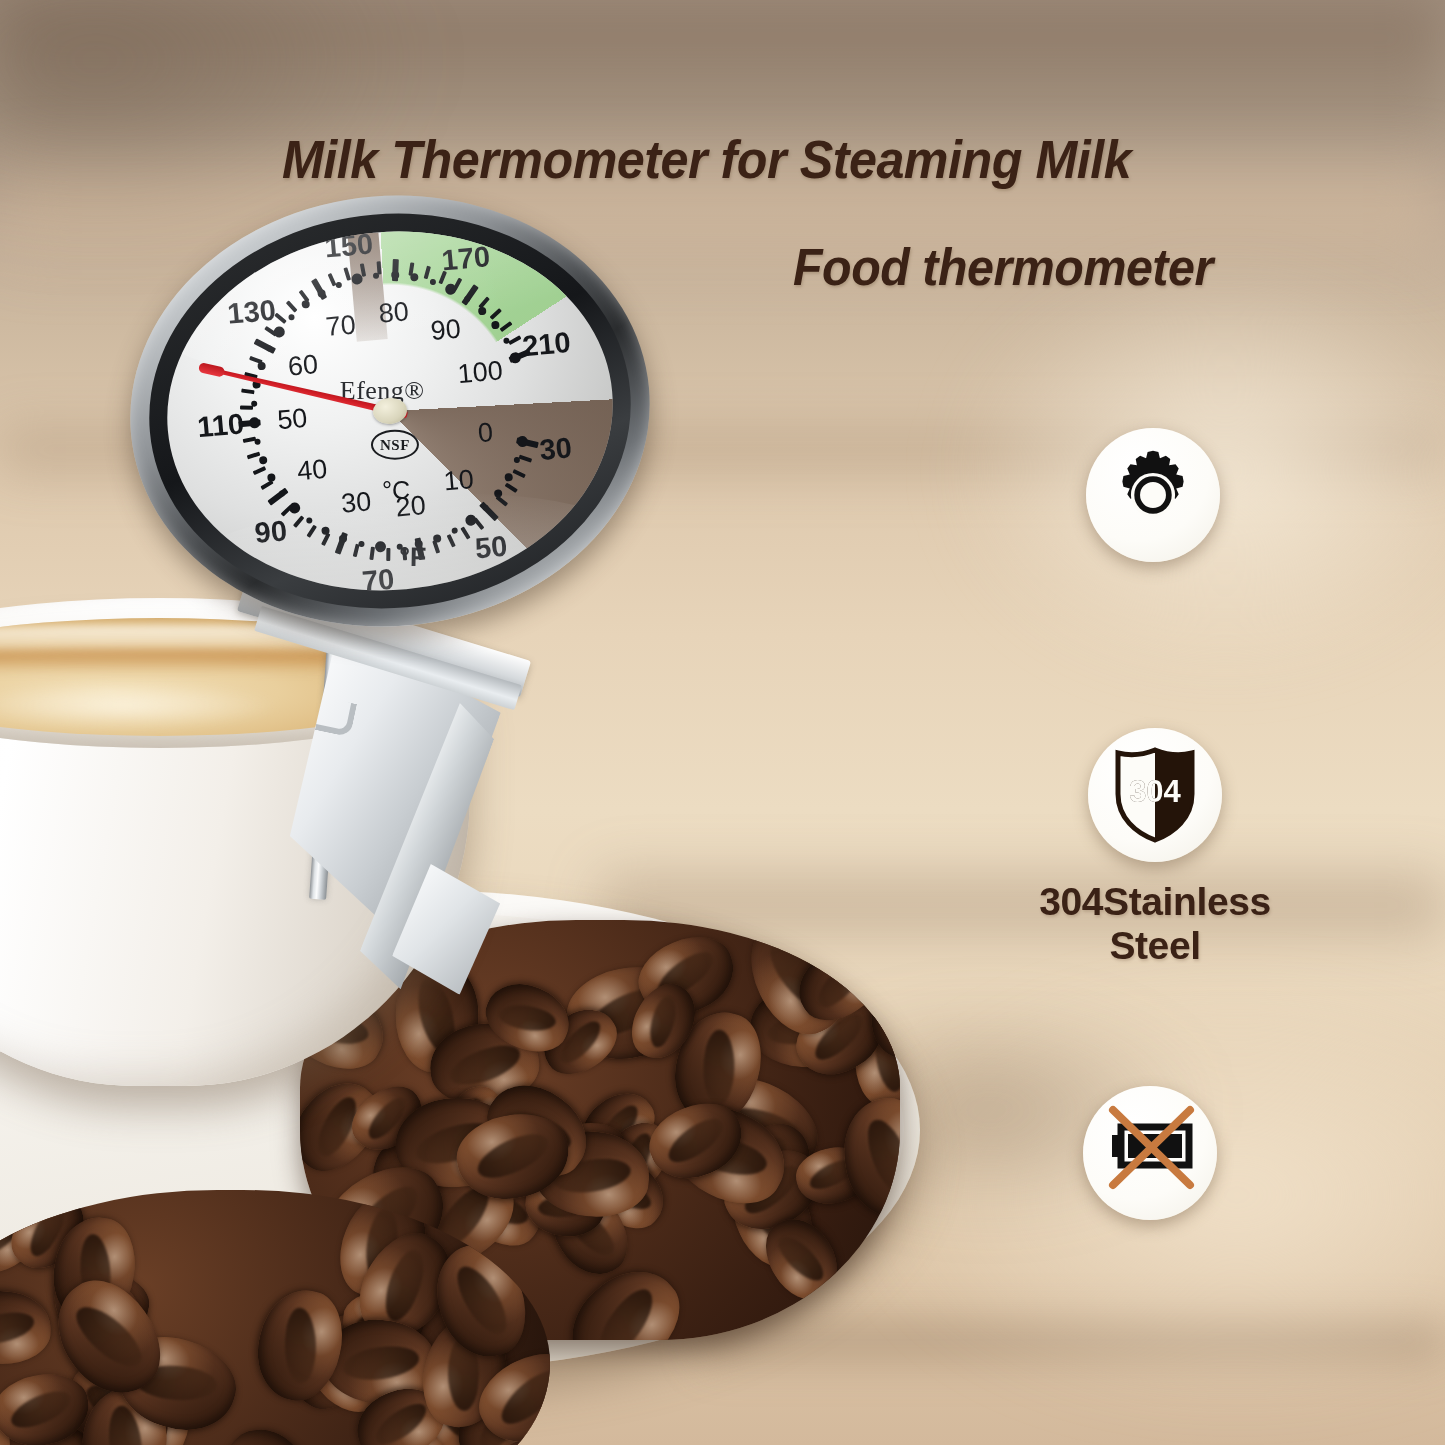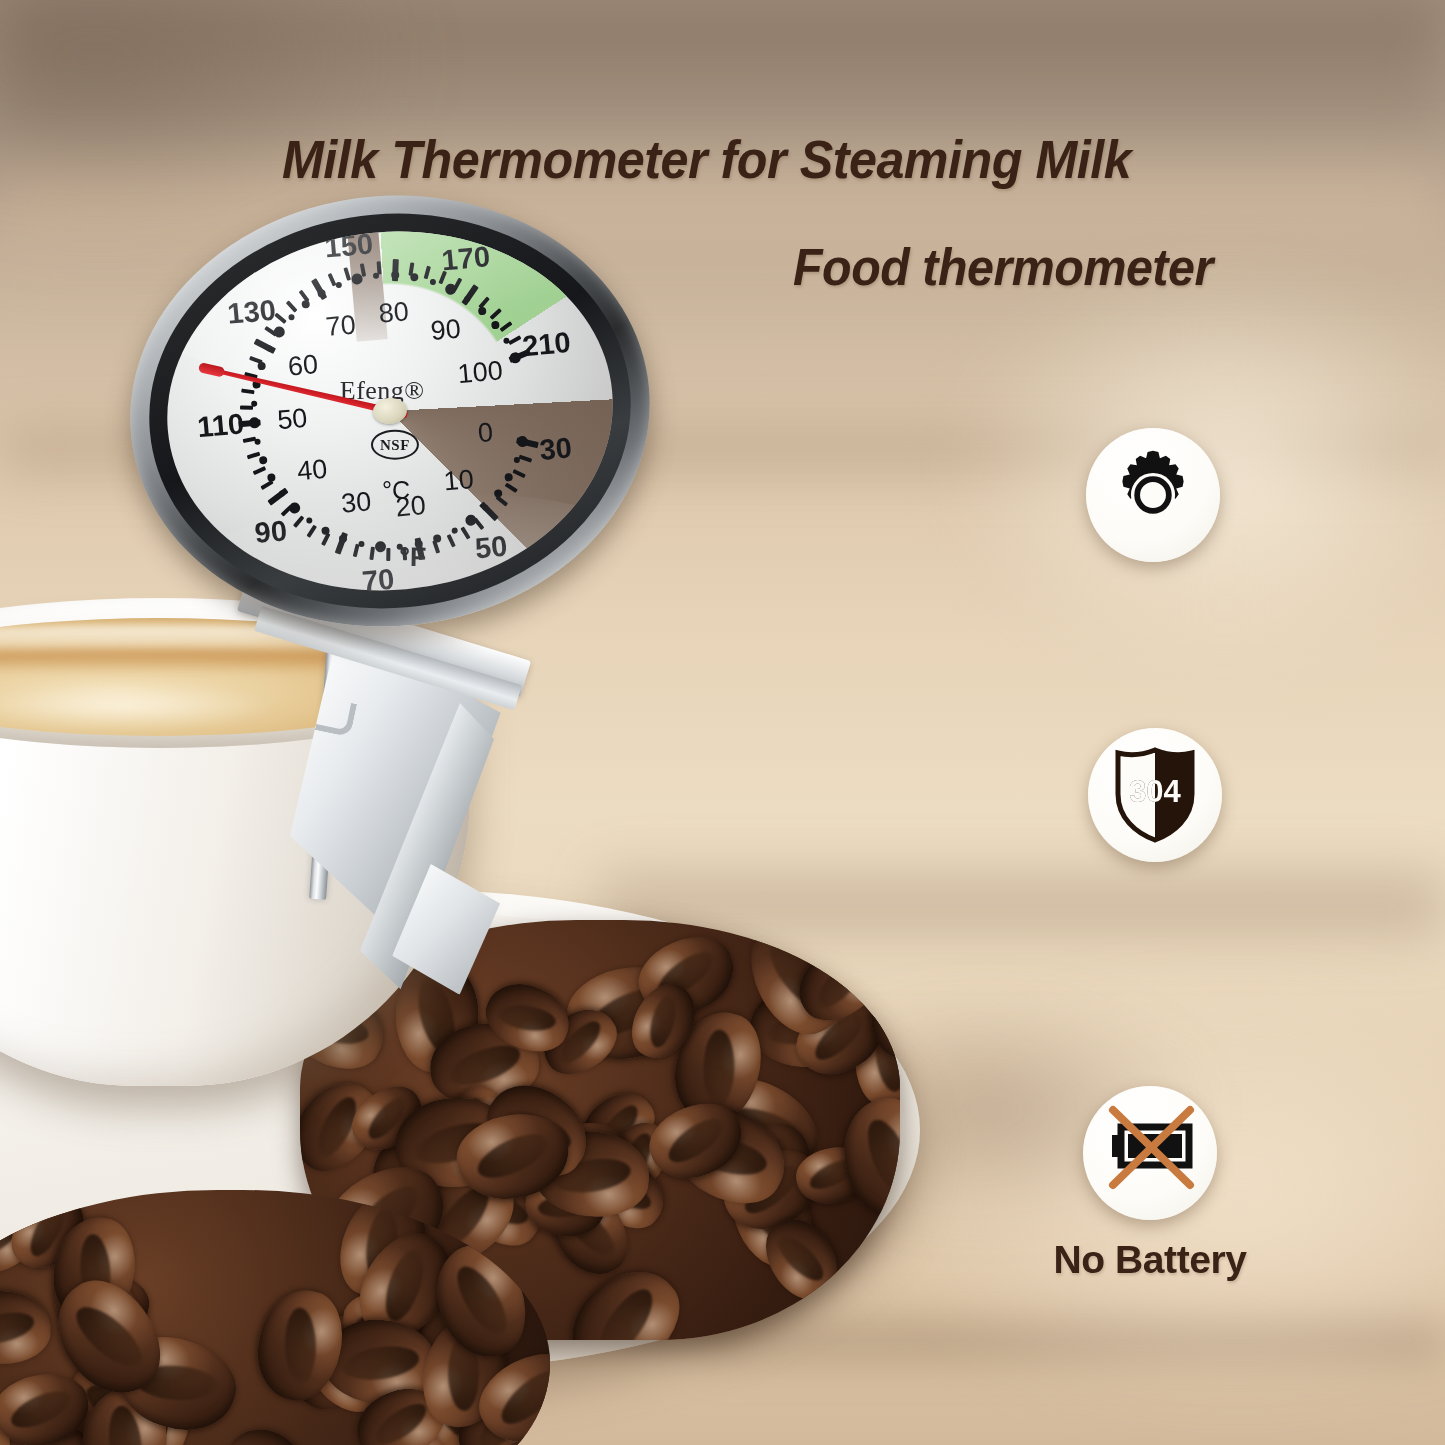--- a/index.html
+++ b/index.html
@@ -689,30 +689,31 @@
         <rect x="43" y="0" width="43" height="98" fill="#241409"></rect>
       </g>
       <path d="M43 4 C58 10 72 9 80 7 L80 48 C80 72 62 87 43 94 C24 87 6 72 6 48 L6 7 C14 9 28 10 43 4 Z" fill="none" stroke="#241409" stroke-width="5"></path>
       <g clip-path="url(#shieldclip)">
         <text x="43" y="56" text-anchor="middle" font-family="Liberation Sans, sans-serif" font-size="31" font-weight="bold" fill="#241409">304</text>
         <rect x="43" y="0" width="43" height="98" fill="#241409"></rect>
         <text x="43" y="56" text-anchor="middle" font-family="Liberation Sans, sans-serif" font-size="31" font-weight="bold" fill="#fdfcf8">304</text>
       </g>
     </svg>
   </div>
+  <div class="feat-label">304Stainless
+Steel</div>
 </div>
 
 <div class="feature" id="feat-battery">
   <div class="badge">
     <svg width="112" height="112" viewBox="0 0 112 112">
       <g>
         <rect x="18" y="38" width="12" height="22" fill="#111"></rect>
         <rect x="27" y="30" width="68" height="38" fill="none" stroke="#111" stroke-width="7"></rect>
         <rect x="34" y="37" width="54" height="24" fill="#111"></rect>
       </g>
       <g stroke="#c87a3f" stroke-width="8" stroke-linecap="round">
         <line x1="19" y1="13" x2="96" y2="88"></line>
         <line x1="96" y1="13" x2="19" y2="88"></line>
       </g>
     </svg>
   </div>
-  <div class="feat-label">No Battery</div>
 </div>
 
 </body></html>

